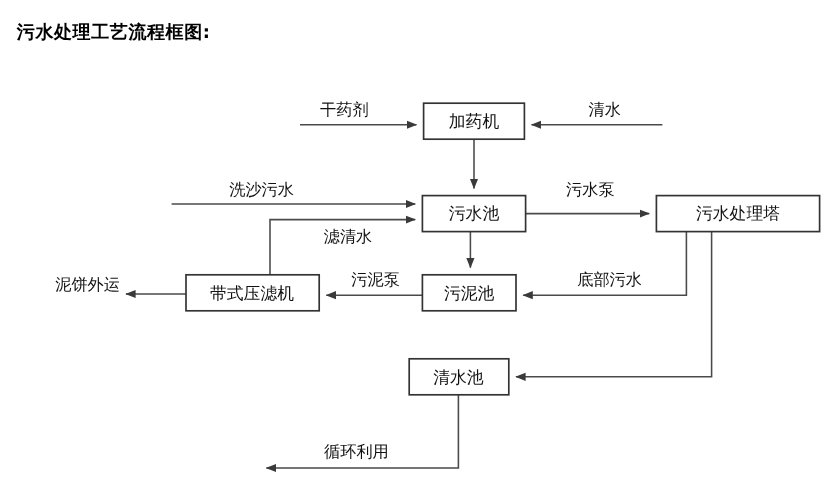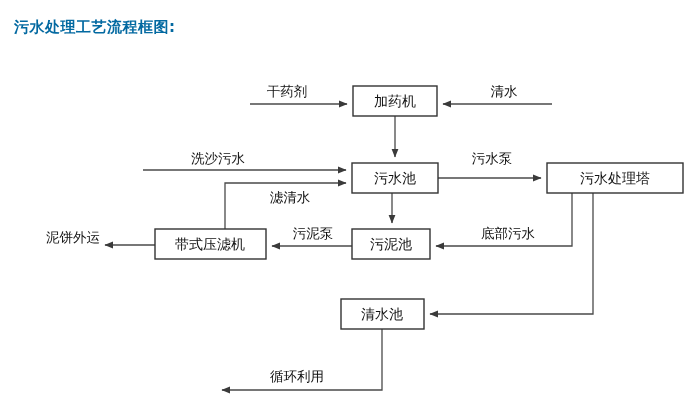--- a/index.html
+++ b/index.html
@@ -15,21 +15,21 @@
     position: relative;
     overflow: hidden;
   }
   #page-title {
     position: absolute;
     left: 14px;
     top: 18px;
     font-size: 15px;
     font-weight: bold;
     letter-spacing: 0.5px;
-    color: #0369a1;
+    color: #000000;
     white-space: nowrap;
   }
   #flow-canvas {
     position: absolute;
     left: 0;
     top: 0;
     width: 700px;
     height: 420px;
   }
   .node-rect {

